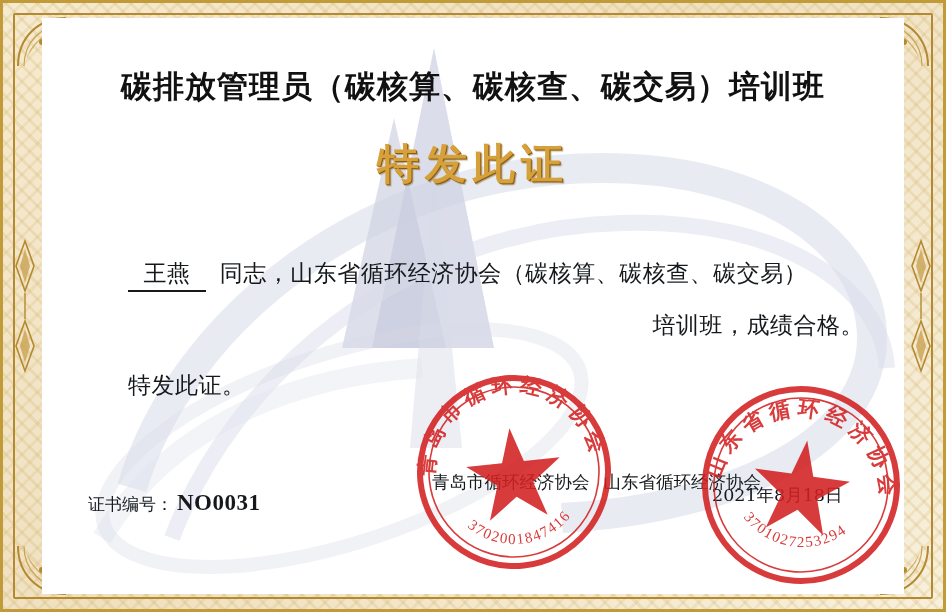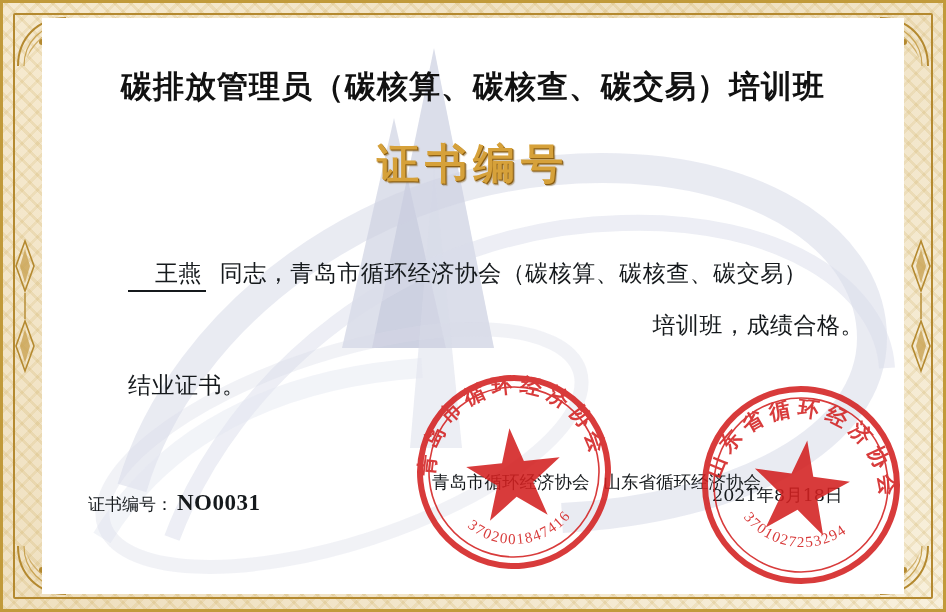--- a/index.html
+++ b/index.html
@@ -120,21 +120,21 @@
     width: 770px;
     font-size: 23px;
     color: #15191c;
     font-family: "DejaVu Serif", serif;
     letter-spacing: 0.5px;
     white-space: nowrap;
   }
   .name-blank {
     display: inline-block;
     min-width: 78px;
-    text-align: right;
+    text-align: center;
     border-bottom: 2px solid #15191c;
     padding: 0 4px 1px 4px;
     margin: 0 6px 0 34px;
     font-family: Liberation Mono, monospace;
   }
   .body-line2 {
     position: absolute;
     top: 292px;
     left: 52px;
     width: 770px;
@@ -276,30 +276,30 @@
         <path d="M90,470 C140,300 330,150 560,150 C730,150 830,230 830,320 C830,420 700,490 520,500" fill="none" stroke="#a7aecb" stroke-width="30" opacity="0.45"></path>
         <path d="M130,520 C190,360 360,210 580,205 C740,200 840,270 845,350" fill="none" stroke="#bcc2da" stroke-width="16" opacity="0.5"></path>
         <path d="M60,520 C120,420 230,360 380,350" fill="none" stroke="#cdd2e4" stroke-width="20" opacity="0.45"></path>
         <ellipse cx="300" cy="430" rx="250" ry="95" fill="none" stroke="#b6bcd4" stroke-width="14" opacity="0.35" transform="rotate(-18 300 430)"></ellipse>
       </g>
     </svg>
 
     <div class="content">
 
       <div class="title-main">碳排放管理员（碳核算、碳核查、碳交易）培训班</div>
-      <div class="title-sub">证书编号</div>
+      <div class="title-sub">特发此证</div>
 
       <div class="body-line1">
         <span class="name-blank">王燕</span>
-        <span>同志，青岛市循环经济协会（碳核算、碳核查、碳交易）</span>
+        <span>同志，山东省循环经济协会（碳核算、碳核查、碳交易）</span>
       </div>
 
       <div class="body-line2">培训班，成绩合格。</div>
 
-      <div class="body-line3">结业证书。</div>
+      <div class="body-line3">特发此证。</div>
 
       <div class="cert-no">
         <span>证书编号：</span><span class="no-value">NO0031</span>
       </div>
 
       <div class="issuer-row">
         <span>青岛市循环经济协会</span>
         <span>山东省循环经济协会</span>
       </div>
 

